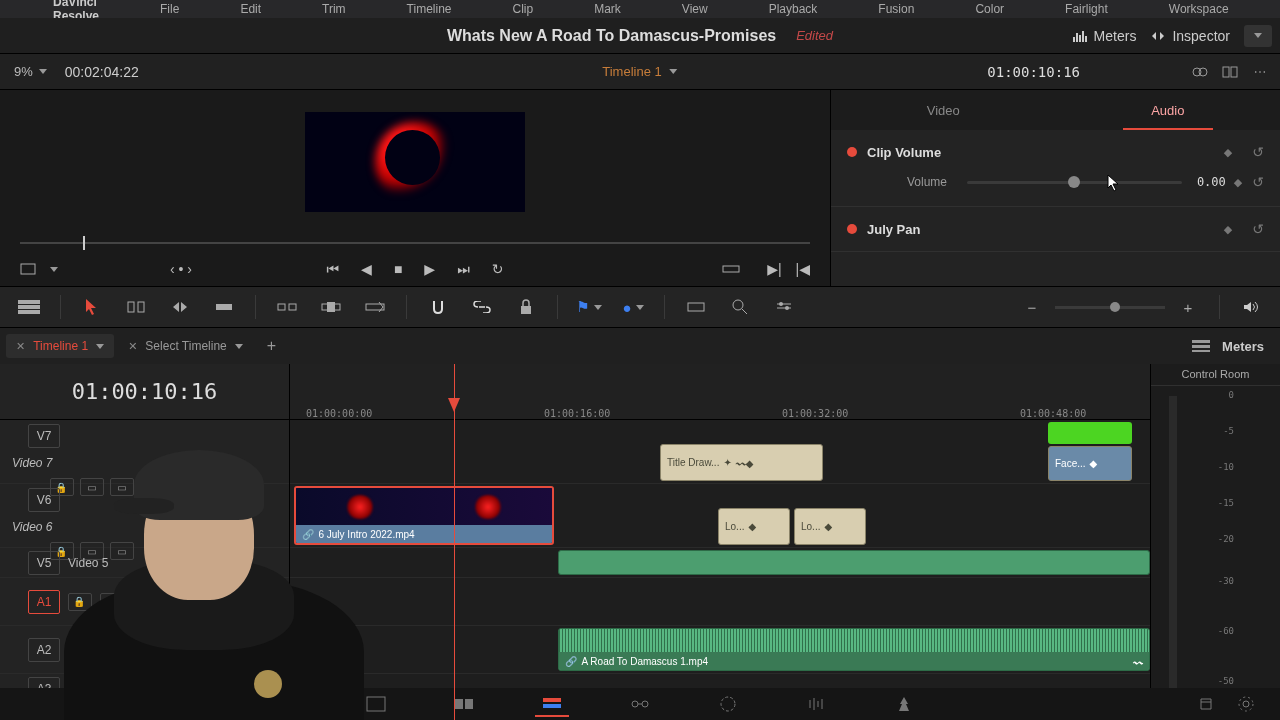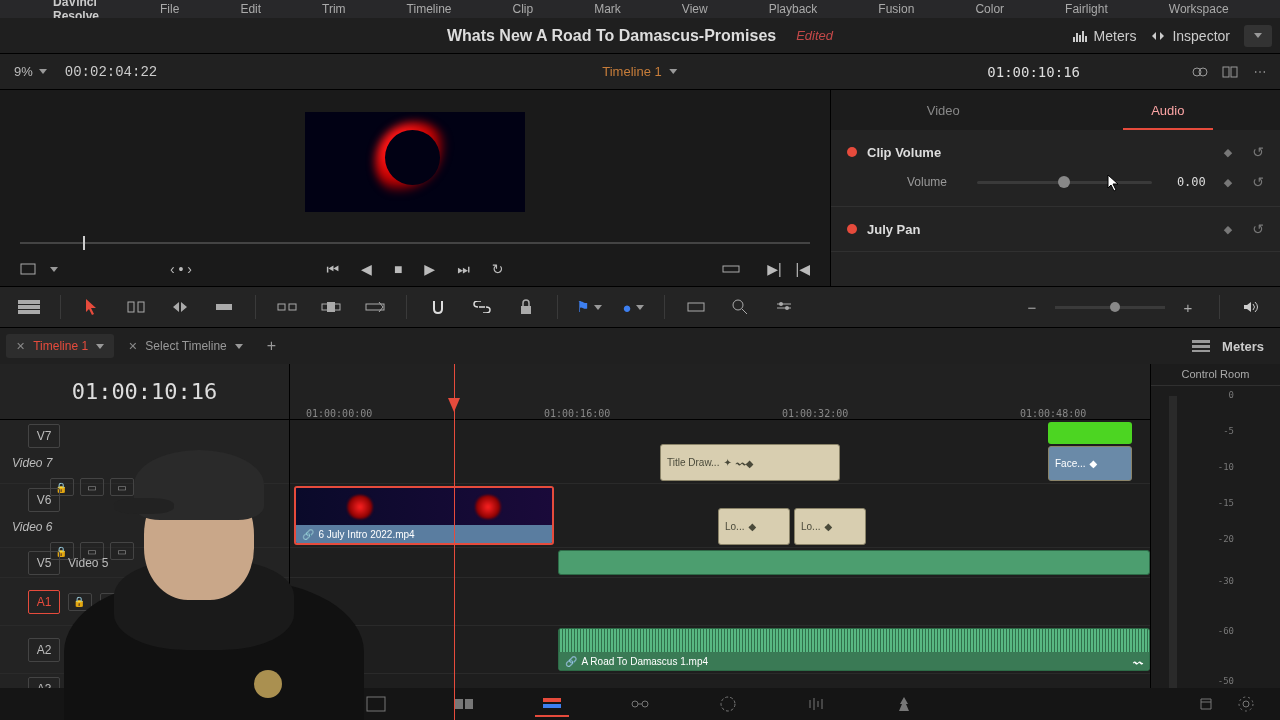--- a/index.html
+++ b/index.html
@@ -13,21 +13,21 @@
 .titlebar { height: 36px; background: #1f1f1f; display: flex; align-items: center; justify-content: center; position: relative; border-bottom: 1px solid #000; }
 .titlebar .title { font-size: 16px; font-weight: 600; color: #ddd; }
 .titlebar .edited { color: #c34848; font-size: 13px; font-style: italic; margin-left: 20px; }
 .titlebar .right { position: absolute; right: 8px; display: flex; gap: 14px; align-items: center; }
 .titlebar .right .grp { display: flex; gap: 6px; align-items: center; font-size: 14px; color: #ccc; cursor: pointer; }
 .titlebar .dd { width: 28px; height: 22px; background: #333; border-radius: 3px; display: flex; align-items: center; justify-content: center; font-size: 10px; }
 
 
 .viewerbar { height: 36px; background: #212121; display: flex; align-items: center; padding: 0 14px; font-size: 13px; border-bottom: 1px solid #000; position: relative; }
 .viewerbar .zoom { color: #bbb; display: flex; gap: 6px; align-items: center; }
-.viewerbar .dur { margin-left: 18px; color: #ccc; font-family: Liberation Mono, monospace; font-size: 14px; }
+.viewerbar .dur { margin-left: 18px; color: #ccc; font-family: Liberation Sans, sans-serif; font-size: 14px; }
 .viewerbar .center { position: absolute; left: 50%; transform: translateX(-50%); display: flex; gap: 8px; align-items: center; }
 .viewerbar .center .tname { color: #c77d3a; font-size: 13px; }
 .viewerbar .tc { position: absolute; right: 200px; font-family: monospace; font-size: 14px; color: #ddd; }
 .viewerbar .rbtns { position: absolute; right: 10px; display: flex; gap: 10px; align-items: center; }
 .viewerbar .rbtns .ib { width: 20px; height: 18px; display: flex; align-items: center; justify-content: center; color: #999; }
 
 
 .mainrow { display: flex; height: 196px; background: #1a1a1a; }
 .viewer { flex: 1; display: flex; flex-direction: column; position: relative; }
 .canvas { flex: 1; display: flex; align-items: center; justify-content: center; background: #1a1a1a; }
@@ -53,21 +53,21 @@
 .insp-tabs { height: 40px; display: flex; background: #1c1c1c; }
 .insp-tab { flex: 1; display: flex; align-items: center; justify-content: center; font-size: 13px; color: #888; cursor: pointer; position: relative; }
 .insp-tab.active { color: #fca5a5; }
 .insp-tab.active::after { content: ""; position: absolute; bottom: 0; left: 30%; right: 30%; height: 2px; background: #e64b3c; }
 .insp-sec { padding: 8px 16px; border-bottom: 1px solid #303030; }
 .insp-sec .hdr { display: flex; align-items: center; gap: 10px; height: 28px; }
 .insp-sec .dot { width: 10px; height: 10px; border-radius: 50%; background: #e64b3c; }
 .insp-sec .lbl { font-size: 13px; font-weight: 600; color: #ddd; flex: 1; }
 .insp-sec .kf { color: #777; font-size: 11px; cursor: pointer; }
 .insp-sec .reset { color: #777; font-size: 14px; cursor: pointer; margin-left: 10px; }
-.insp-row { display: flex; align-items: center; gap: 10px; height: 32px; padding-left: 60px; position: relative; }
+.insp-row { display: flex; align-items: center; height: 32px; padding-left: 60px; position: relative; }
 .insp-row .plbl { font-size: 12px; color: #999; width: 60px; }
 .insp-row .slider { flex: 1; height: 3px; background: #3a3a3a; position: relative; border-radius: 2px; }
 .insp-row .slider .knob { position: absolute; left: 50%; top: -5px; width: 12px; height: 12px; border-radius: 50%; background: #888; transform: translateX(-50%); }
 .insp-row .val { width: 44px; font-size: 12px; color: #ddd; text-align: right; font-family: monospace; }
 .cursor { position: absolute; left: 260px; top: 8px; width: 14px; height: 18px; pointer-events: none; }
 
 
 .toolbar { height: 42px; background: #242424; border-top: 1px solid #000; border-bottom: 1px solid #000; display: flex; align-items: center; padding: 0 16px; gap: 18px; }
 .toolbar .sep { width: 1px; height: 24px; background: #3a3a3a; }
 .toolbar .tbtn { width: 26px; height: 26px; display: flex; align-items: center; justify-content: center; color: #aaa; cursor: pointer; font-size: 15px; }
@@ -473,21 +473,21 @@
   <div class="tl-tracks">
     <div class="ruler">
       <span class="tick" style="left:16px">01:00:00:00</span>
       <span class="tick" style="left:254px">01:00:16:00</span>
       <span class="tick" style="left:492px">01:00:32:00</span>
       <span class="tick" style="left:730px">01:00:48:00</span>
     </div>
     <div class="playhead" style="left:164px"></div>
 
     <div class="track-lane" style="top:56px;height:64px">
-      <div class="clip vid" style="left:370px;width:180px;top:24px;bottom:2px">
+      <div class="clip vid" style="left:370px;width:163px;top:24px;bottom:2px">
         <div class="textlbl">
             <span>Title Draw...</span>
             <span>✦</span>
             <span>〰◆</span>
           </div>
       </div>
       <div class="clip green" style="left:758px;width:84px;top:2px;height:22px"></div>
       <div class="clip vid" style="left:758px;width:84px;top:26px;bottom:2px;background:#6a8aa8">
         <div class="textlbl" style="color:#fff">
             <span>Face...</span>

